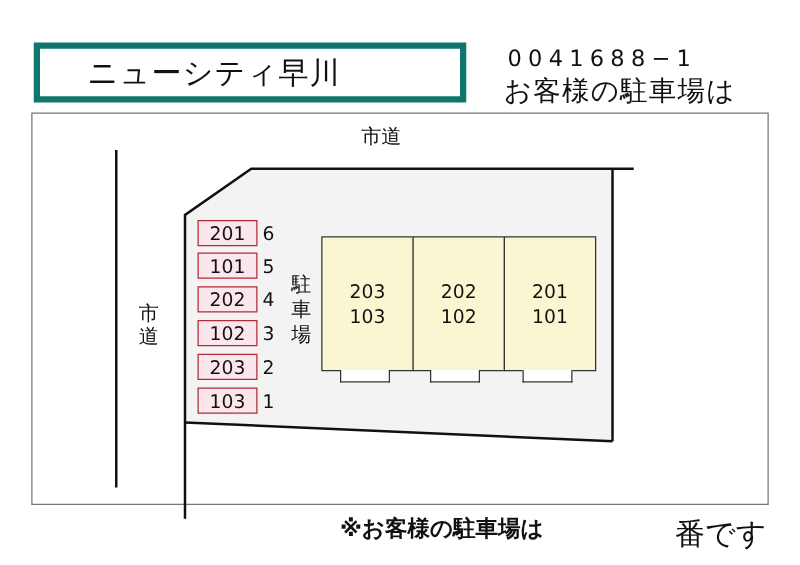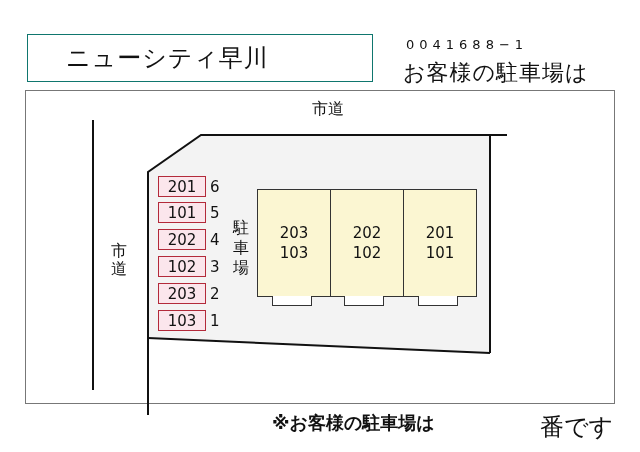--- a/index.html
+++ b/index.html
@@ -1,22 +1,22 @@
 <!DOCTYPE html>
 <html><head>
 <meta charset="utf-8">
 <style>
   html,body{margin:0;padding:0;background:#fff;}
   body{width:640px;height:452px;position:relative;overflow:hidden;font-family:"DejaVu Sans","Liberation Sans",sans-serif;color:#111;}
   .abs{position:absolute;}
-  .title-box{left:27px;top:34px;width:346px;height:48px;border:1px solid #0f766e;box-sizing:border-box;display:flex;align-items:center;padding-left:38px;font-size:24px;letter-spacing:1px;}
-  .code{left:406px;top:37px;font-size:13px;letter-spacing:5px;}
+  .title-box{left:27px;top:34px;width:346px;height:48px;border:5px solid #0f766e;box-sizing:border-box;display:flex;align-items:center;padding-left:38px;font-size:24px;letter-spacing:1px;}
+  .code{left:406px;top:37px;font-size:18px;letter-spacing:5px;}
   .guide{left:403px;top:58px;font-size:22px;letter-spacing:1px;}
   .map{left:25px;top:90px;width:590px;height:314px;border:1px solid #777;box-sizing:border-box;}
-  .road-top{left:288px;top:99px;font-size:16px;width:80px;text-align:center;}
+  .road-top{left:265px;top:99px;font-size:16px;width:80px;text-align:center;}
   .road-left{left:109px;top:242px;font-size:16px;width:20px;line-height:18px;text-align:center;}
   svg.lot{left:0;top:0;}
   .slot{left:158px;width:48px;height:21px;background:#fbe6ec;border:1px solid #b32a3a;box-sizing:border-box;font-size:15px;display:flex;align-items:center;justify-content:center;}
   .num{left:210px;font-size:15px;width:14px;}
   .pk-label{left:231px;top:218px;font-size:16px;line-height:20px;width:20px;text-align:center;}
   .bldg{top:189px;height:108px;background:#fbf6d2;border:1px solid #333;box-sizing:border-box;display:flex;flex-direction:column;align-items:center;justify-content:center;font-size:15px;line-height:20px;}
   .step{top:296px;width:40px;height:10px;border:1px solid #333;border-top:none;box-sizing:border-box;background:#fff;}
   .note{left:272px;top:411px;font-size:18px;font-weight:bold;}
   .note2{left:540px;top:411px;font-size:24px;}
 </style>

